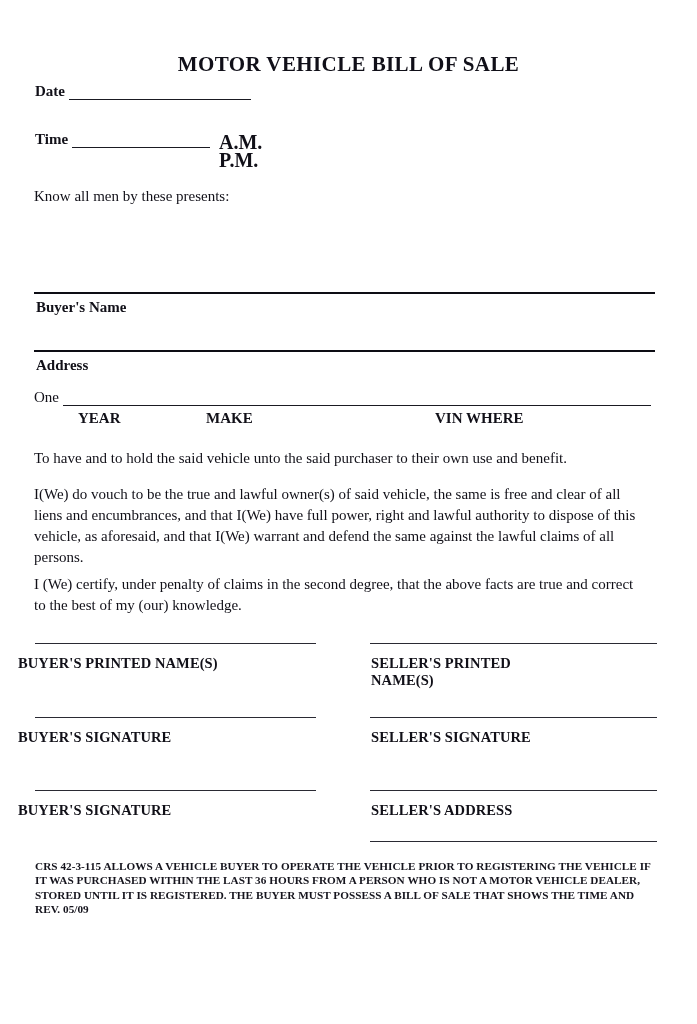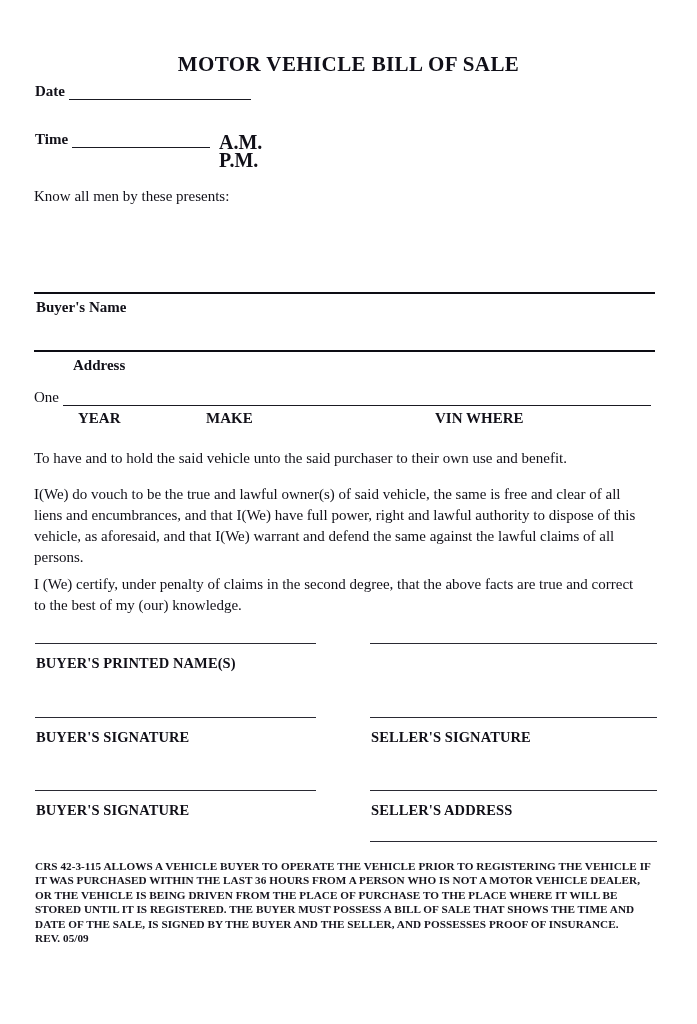--- a/index.html
+++ b/index.html
@@ -93,21 +93,21 @@
   #rule-buyer-name { top: 292px; }
   #rule-address { top: 350px; }
 
   .section-label {
     position: absolute;
     left: 36px;
     font-size: 15px;
     font-weight: bold;
   }
   #label-buyer-name { top: 299px; }
-  #label-address { top: 357px; margin-left: 37px; }
+  #label-address { top: 357px; }
 
   
   #one-row {
     position: absolute;
     left: 34px;
     top: 389px;
     font-size: 15px;
     white-space: nowrap;
   }
   #one-row .rule-inline { width: 588px; }
@@ -129,21 +129,21 @@
     border-top: 1.2px solid #2a2a33;
   }
   .sig-label {
     position: absolute;
     font-size: 14.5px;
     font-weight: bold;
     letter-spacing: 0.1px;
   }
   .col-left  { left: 35px;  width: 281px; }
   .col-right { left: 370px; width: 287px; }
-  .lbl-left  { left: 36px; text-align: right; }
+  .lbl-left  { left: 18px; text-align: right; }
   .lbl-right { left: 371px; }
 
   #sig-line-1l { top: 643px; }
   #sig-line-1r { top: 643px; }
   #sig-lbl-1l  { top: 655px; }
   #sig-lbl-1r  { top: 655px; }
 
   #sig-line-2l { top: 717px; }
   #sig-line-2r { top: 717px; }
   #sig-lbl-2l  { top: 729px; }
@@ -204,35 +204,34 @@
   <div class="vin-head" id="head-make">MAKE</div>
   <div class="vin-head" id="head-vin">VIN WHERE</div>
 
   <div class="para" id="p-tohave">To have and to hold the said vehicle unto the said purchaser to their own use and benefit.</div>
   <div class="para" id="p-vouch">I(We) do vouch to be the true and lawful owner(s) of said vehicle, the same is free and clear of all liens and encumbrances, and that I(We) have full power, right and lawful authority to dispose of this vehicle, as aforesaid, and that I(We) warrant and defend the same against the lawful claims of all persons.</div>
   <div class="para" id="p-certify">I (We) certify, under penalty of claims in the second degree, that the above facts are true and correct to the best of my (our) knowledge.</div>
 
   <div class="sig-line col-left" id="sig-line-1l"></div>
   <div class="sig-label lbl-left" id="sig-lbl-1l">BUYER'S PRINTED NAME(S)</div>
   <div class="sig-line col-right" id="sig-line-1r"></div>
+  <div class="sig-label lbl-right" id="sig-lbl-1r">SELLER'S PRINTED NAME(S)</div>
 
   <div class="sig-line col-left" id="sig-line-2l"></div>
   <div class="sig-label lbl-left" id="sig-lbl-2l">BUYER'S SIGNATURE</div>
   <div class="sig-line col-right" id="sig-line-2r"></div>
   <div class="sig-label lbl-right" id="sig-lbl-2r">SELLER'S SIGNATURE</div>
 
   <div class="sig-line col-left" id="sig-line-3l"></div>
   <div class="sig-label lbl-left" id="sig-lbl-3l">BUYER'S SIGNATURE</div>
   <div class="sig-line col-right" id="sig-line-3r"></div>
   <div class="sig-label lbl-right" id="sig-lbl-3r">SELLER'S ADDRESS</div>
 
   <div class="sig-line col-right" id="sig-line-4r"></div>
 
   <div id="fine-print">
     <span class="fp-line">CRS 42-3-115 ALLOWS A VEHICLE BUYER TO OPERATE THE VEHICLE PRIOR TO REGISTERING THE VEHICLE IF</span>
     <span class="fp-line">IT WAS PURCHASED WITHIN THE LAST 36 HOURS FROM A PERSON WHO IS NOT A MOTOR VEHICLE DEALER,</span>
-    <span class="fp-line">OR THE VEHICLE IS BEING DRIVEN FROM THE PLACE OF PURCHASE TO THE PLACE WHERE IT WILL BE</span>
     <span class="fp-line">STORED UNTIL IT IS REGISTERED.  THE BUYER MUST POSSESS A BILL OF SALE THAT SHOWS THE TIME AND</span>
-    <span class="fp-line">DATE OF THE SALE, IS SIGNED BY THE BUYER AND THE SELLER, AND POSSESSES PROOF OF INSURANCE.</span>
     <span class="fp-line">REV. 05/09</span>
   </div>
 
 </div>
 
 </body></html>

